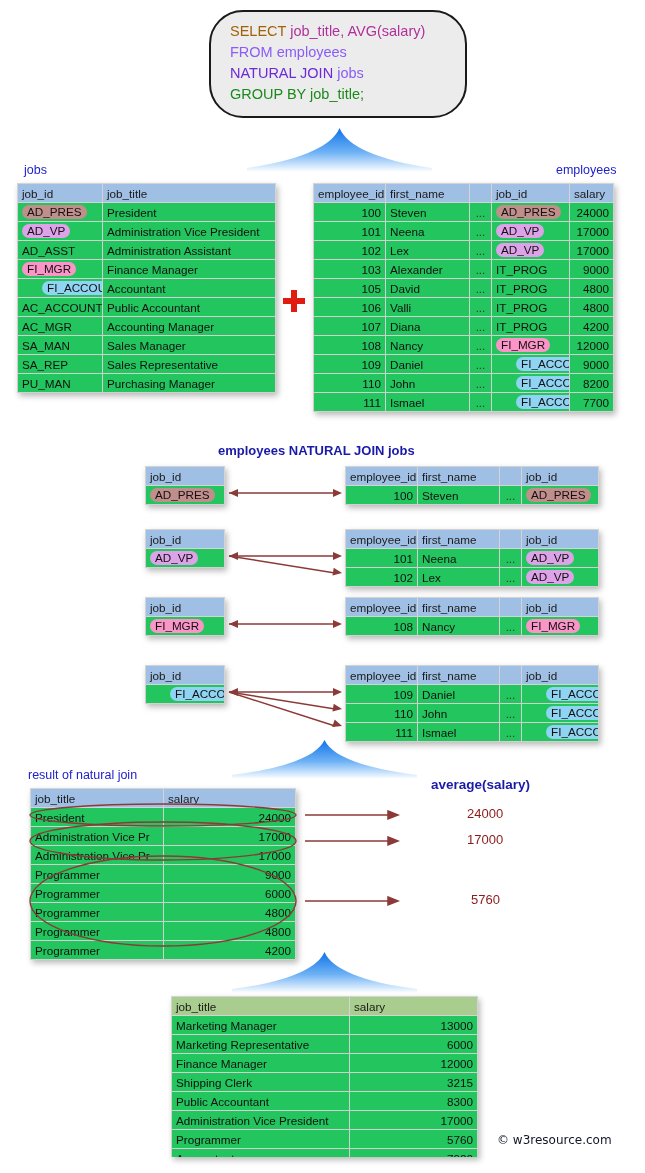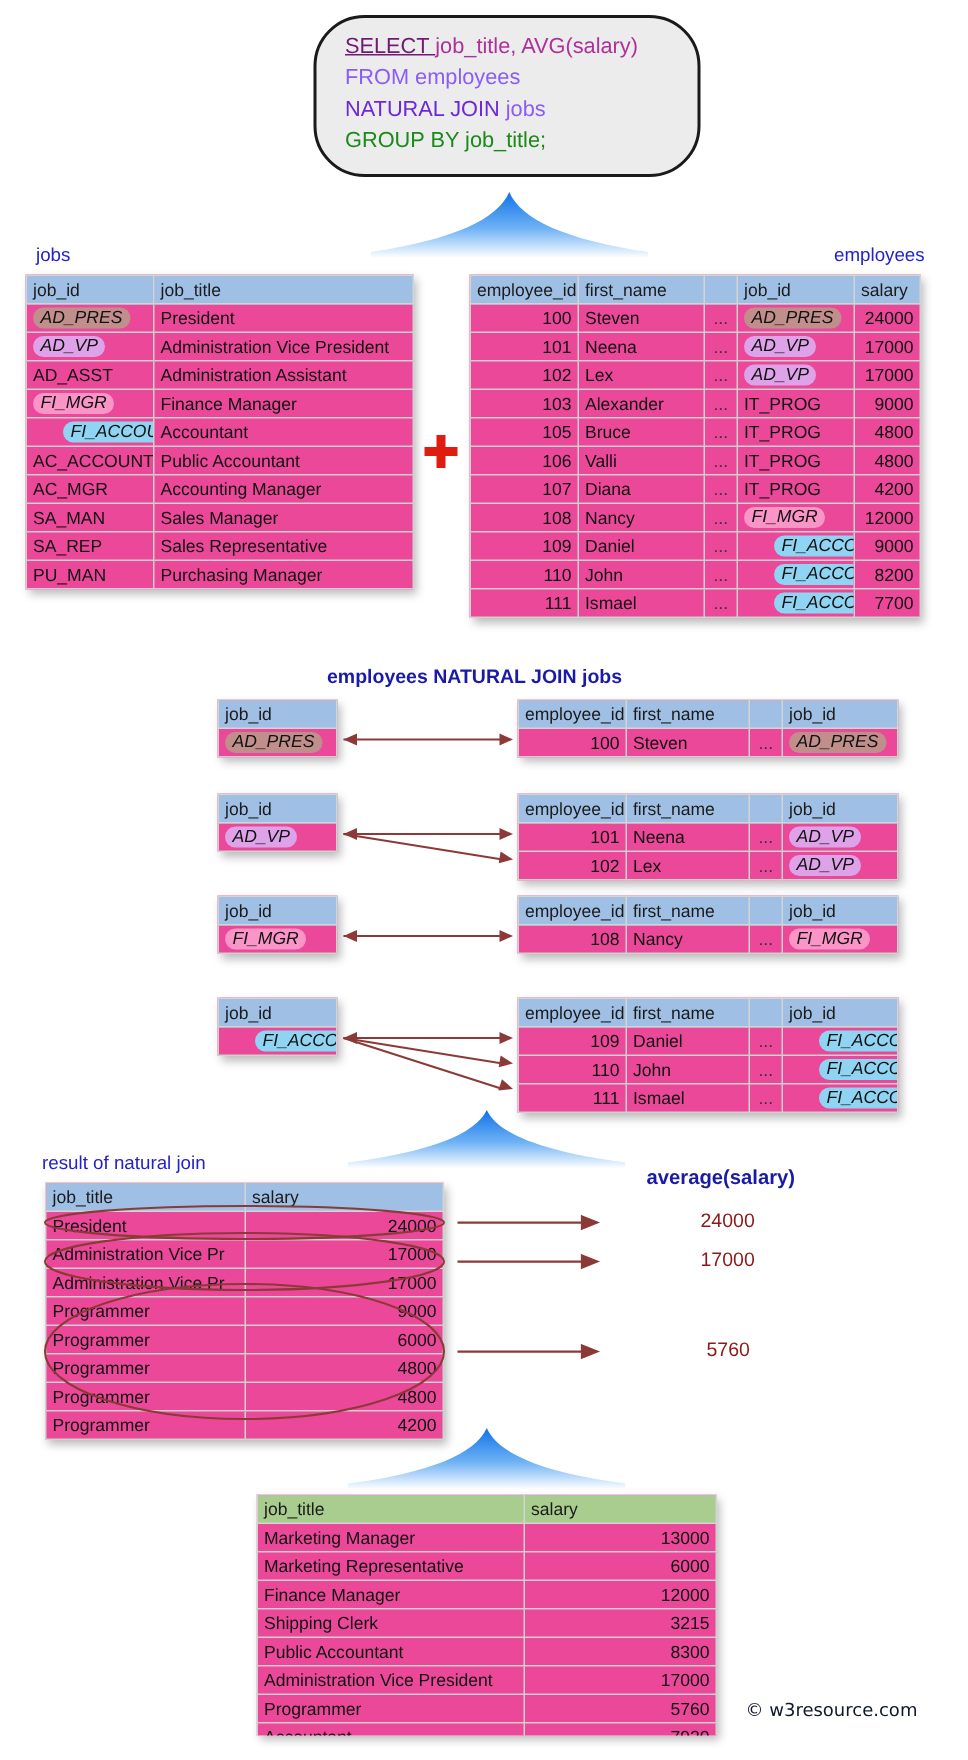--- a/index.html
+++ b/index.html
@@ -10,37 +10,37 @@
   }
   .abs{position:absolute;}
 
   
   #sql-box{
     left:209px;top:10px;width:258px;height:108px;
     background:#ececec;border:2px solid #1a1a1a;border-radius:34px;
     box-sizing:border-box;padding:9px 0 0 19px;
   }
   #sql-box .line{font-size:14.5px;line-height:21px;white-space:nowrap;}
-  .kw-black{color:#701a75;text-decoration:underline;}
+  .kw-black{color:#a16207;}
   .kw-purple{color:#b0309a;}
   .kw-blue{color:#8b5cf6;}
   .kw-orange{color:#6d28d9;}
   .kw-green{color:#1a8a1a;}
 
   
   .fan{pointer-events:none;}
 
   
   .caption{color:#2222cc;font-size:12.5px;white-space:nowrap;}
   .caption-dark{color:#1a1aa8;font-size:13px;font-weight:bold;white-space:nowrap;}
 
   
   table.grid{
     border-collapse:collapse;
-    background:#ec4899;
+    background:#22c55e;
     font-size:11.7px;
     color:#111;
     table-layout:fixed;
   }
   table.grid th{
     background:#9fc0e4;color:#1a1a1a;font-weight:normal;text-align:left;
     padding:1px 4px;border:1px solid #d4d4d4;height:16px;
   }
   table.grid.green th{background:#a9cd8e;}
   table.grid td{
@@ -48,21 +48,20 @@
     white-space:nowrap;
   }
   td.num{text-align:right;}
   td.dots{text-align:center;color:#333;}
   .shadowbox{box-shadow:2px 3px 6px rgba(0,0,0,0.28);background:#fff;}
 
   
   .pill{
     display:inline-block;border-radius:9px;padding:0 5px;line-height:14px;
     font-size:11.7px;
-    font-style:italic;
   }
   .pill-brown{background:#c08f8b;}
   .pill-violet{background:#dda2e8;}
   .pill-pink{background:#fb95c8;}
   .pill-cyan{background:#8fd4f2;margin-left:20px;}
   td.pillcell{padding:0 3px;}
 
   
   .plus-v,.plus-h{position:absolute;background:#e01b10;}
 
@@ -214,21 +213,21 @@
         </tr>
         <tr>
           <td class="num">103</td>
           <td>Alexander</td>
           <td class="dots">...</td>
           <td class="pillcell">IT_PROG</td>
           <td class="num">9000</td>
         </tr>
         <tr>
           <td class="num">105</td>
-          <td>Bruce</td>
+          <td>David</td>
           <td class="dots">...</td>
           <td class="pillcell">IT_PROG</td>
           <td class="num">4800</td>
         </tr>
         <tr>
           <td class="num">106</td>
           <td>Valli</td>
           <td class="dots">...</td>
           <td class="pillcell">IT_PROG</td>
           <td class="num">4800</td>

